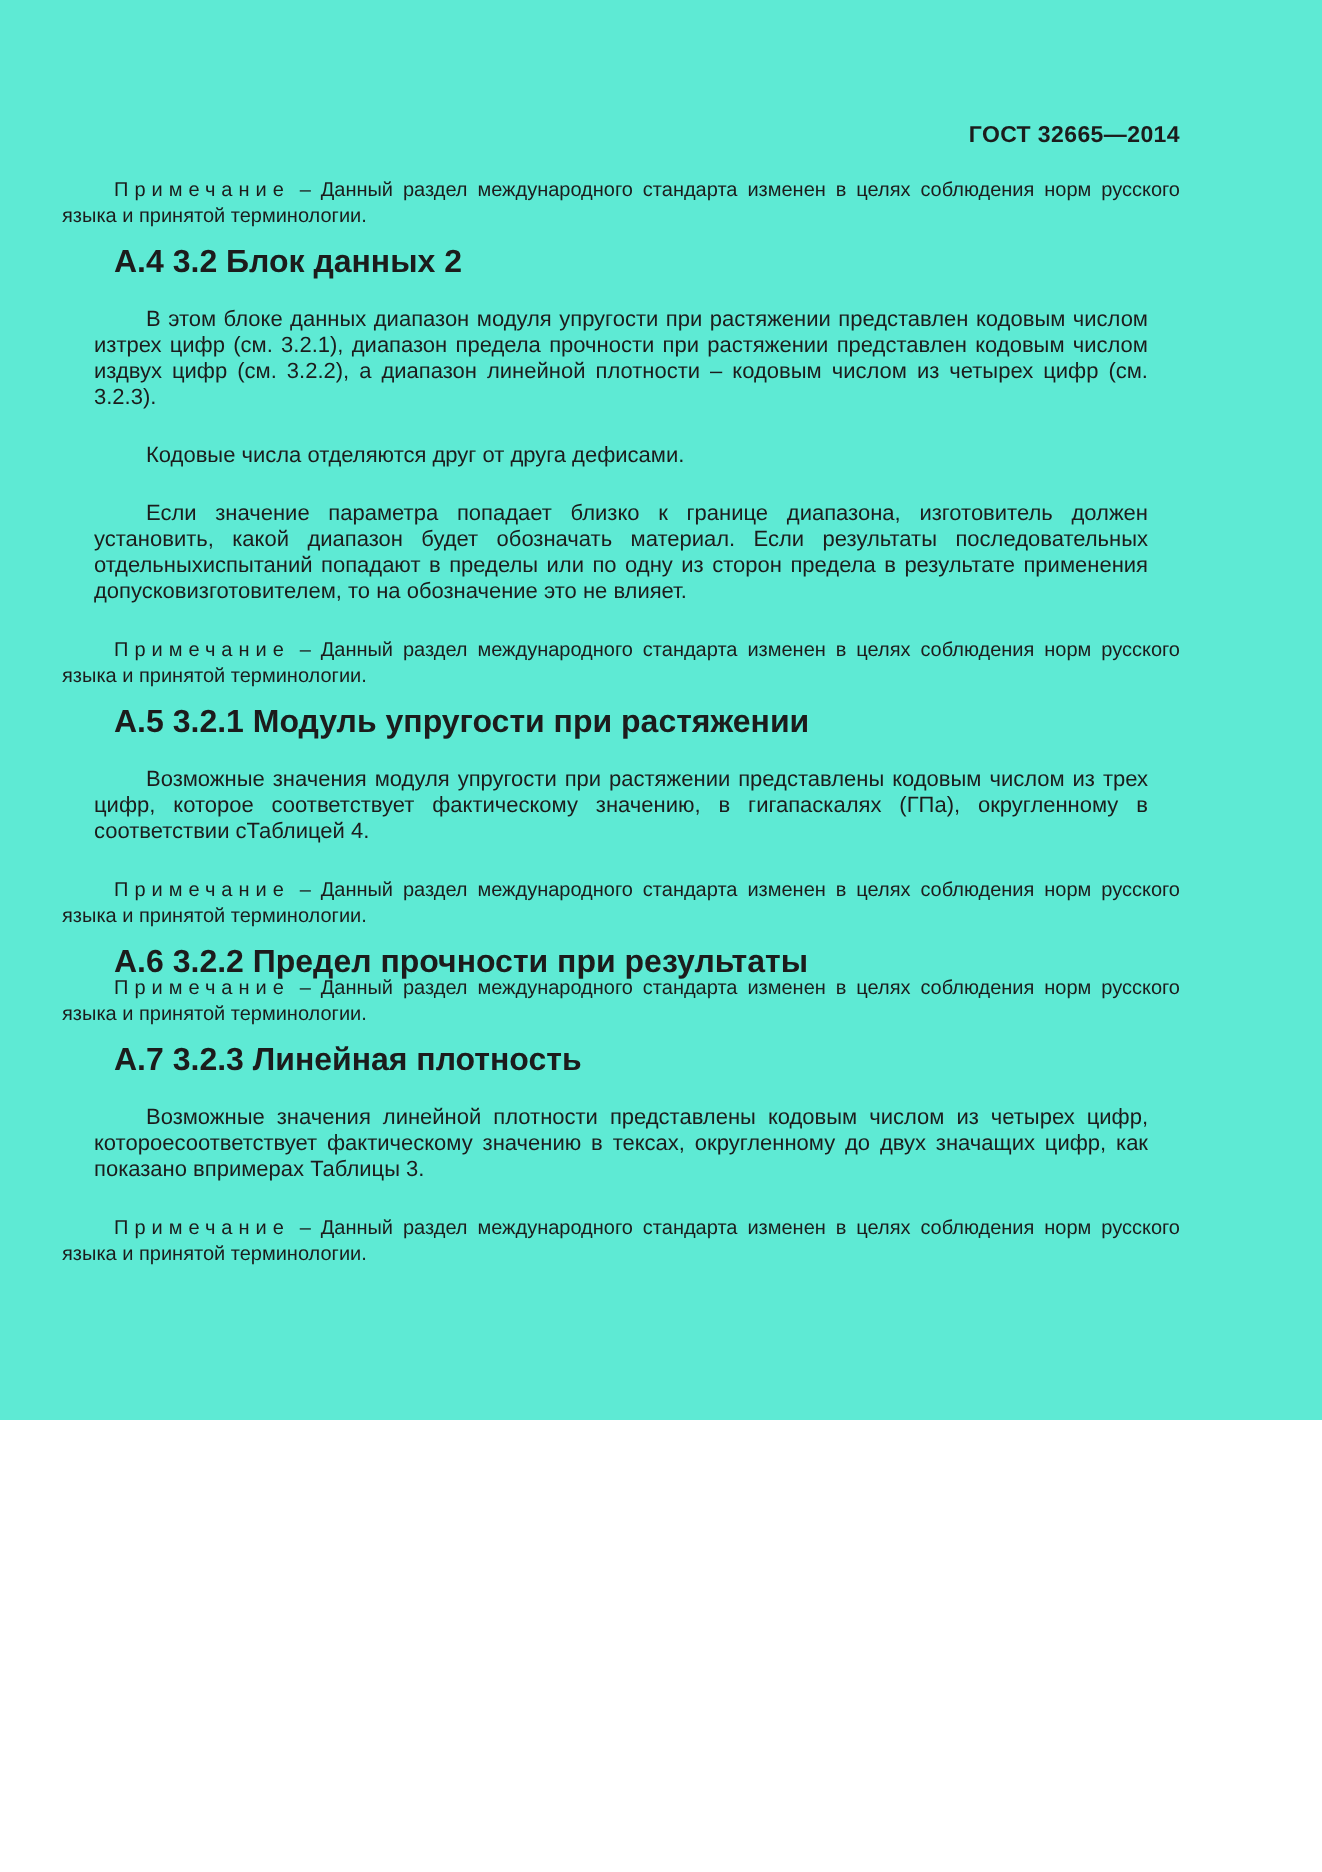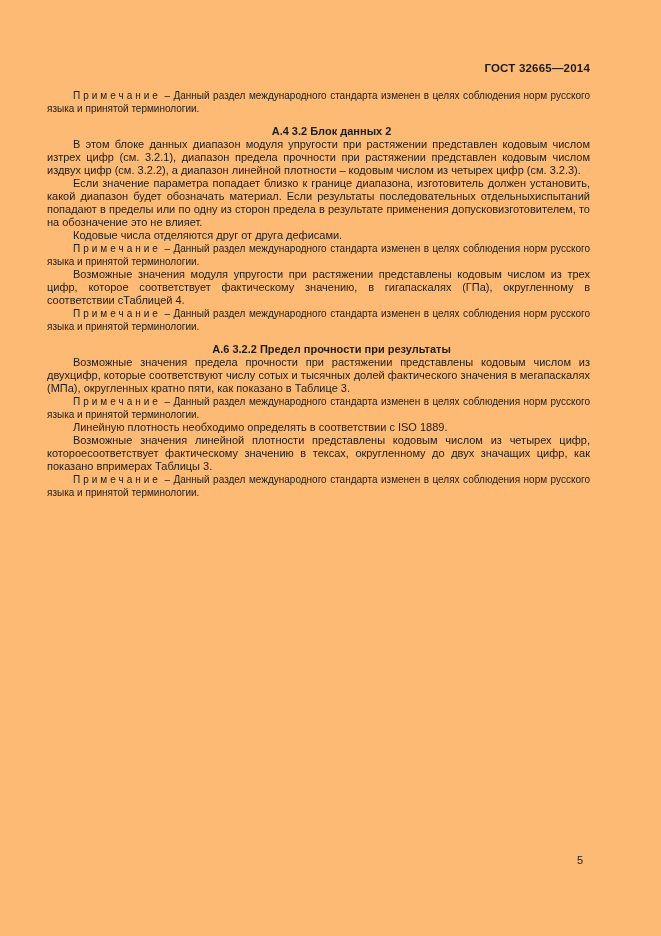--- a/index.html
+++ b/index.html
@@ -6,59 +6,59 @@
   body {
     width: 661px;
     height: 936px;
     background: #ffffff;
     font-family: "Liberation Sans", sans-serif;
     color: #1c1c1c;
   }
   .page {
     position: relative;
     width: 661px;
-    height: 936px;
-    background: #fdba74;
+    height: 710px;
+    background: #5eead4;
     overflow: hidden;
     box-sizing: border-box;
   }
   .header {
     padding: 58px 71px 0 47px;
     text-align: right;
   }
   .std-num {
     font-weight: bold;
     font-size: 11.5px;
     letter-spacing: 0.2px;
   }
   .content {
-    padding: 13px 71px 0 47px;
+    padding: 13px 71px 0 31px;
   }
   p.para {
-    margin: 0;
+    margin: 16px;
     font-size: 11px;
     line-height: 13px;
     text-align: justify;
     text-indent: 26px;
   }
   p.note {
     margin: 0;
     font-size: 10px;
     line-height: 13px;
     text-align: justify;
     text-indent: 26px;
   }
   .note-label { letter-spacing: 3px; }
   h2.heading {
     margin: 10px 0 0 0;
-    font-size: 11px;
+    font-size: 16px;
     line-height: 13px;
     font-weight: bold;
     text-indent: 26px;
-    text-align: center;
+    text-align: left;
   }
   .page-number {
     position: absolute;
     top: 854px;
     right: 78px;
     font-size: 11px;
     line-height: 13px;
   }
 </style>
 </head>
@@ -69,32 +69,32 @@
   <div class="header">
     <span class="std-num">ГОСТ 32665—2014</span>
   </div>
 
   <div class="content">
 
     <p class="note"><span class="note-label">Примечание</span><span> – Данный раздел международного стандарта изменен в целях соблюдения норм русского языка и принятой терминологии.</span></p>
 
     <h2 class="heading">А.4 3.2 Блок данных 2</h2>
     <p class="para">В этом блоке данных диапазон модуля упругости при растяжении представлен кодовым числом изтрех цифр (см. 3.2.1), диапазон предела прочности при растяжении представлен кодовым числом издвух цифр (см. 3.2.2), а диапазон линейной плотности – кодовым числом из четырех цифр (см. 3.2.3).</p>
+    <p class="para">Кодовые числа отделяются друг от друга дефисами.</p>
     <p class="para">Если значение параметра попадает близко к границе диапазона, изготовитель должен установить, какой диапазон будет обозначать материал. Если результаты последовательных отдельныхиспытаний попадают в пределы или по одну из сторон предела в результате применения допусковизготовителем, то на обозначение это не влияет.</p>
-    <p class="para">Кодовые числа отделяются друг от друга дефисами.</p>
     <p class="note"><span class="note-label">Примечание</span><span> – Данный раздел международного стандарта изменен в целях соблюдения норм русского языка и принятой терминологии.</span></p>
 
+    <h2 class="heading">А.5 3.2.1 Модуль упругости при растяжении</h2>
     <p class="para">Возможные значения модуля упругости при растяжении представлены кодовым числом из трех цифр, которое соответствует фактическому значению, в гигапаскалях (ГПа), округленному в соответствии сТаблицей 4.</p>
     <p class="note"><span class="note-label">Примечание</span><span> – Данный раздел международного стандарта изменен в целях соблюдения норм русского языка и принятой терминологии.</span></p>
 
     <h2 class="heading">А.6 3.2.2 Предел прочности при результаты</h2>
-    <p class="para">Возможные значения предела прочности при растяжении представлены кодовым числом из двухцифр, которые соответствуют числу сотых и тысячных долей фактического значения в мегапаскалях (МПа), округленных кратно пяти, как показано в Таблице 3.</p>
     <p class="note"><span class="note-label">Примечание</span><span> – Данный раздел международного стандарта изменен в целях соблюдения норм русского языка и принятой терминологии.</span></p>
 
-    <p class="para">Линейную плотность необходимо определять в соответствии с ISO 1889.</p>
+    <h2 class="heading">А.7 3.2.3 Линейная плотность</h2>
     <p class="para">Возможные значения линейной плотности представлены кодовым числом из четырех цифр, котороесоответствует фактическому значению в тексах, округленному до двух значащих цифр, как показано впримерах Таблицы 3.</p>
     <p class="note"><span class="note-label">Примечание</span><span> – Данный раздел международного стандарта изменен в целях соблюдения норм русского языка и принятой терминологии.</span></p>
 
   </div>
 
   <div class="page-number">5</div>
 
 </div>
 
 </body></html>

